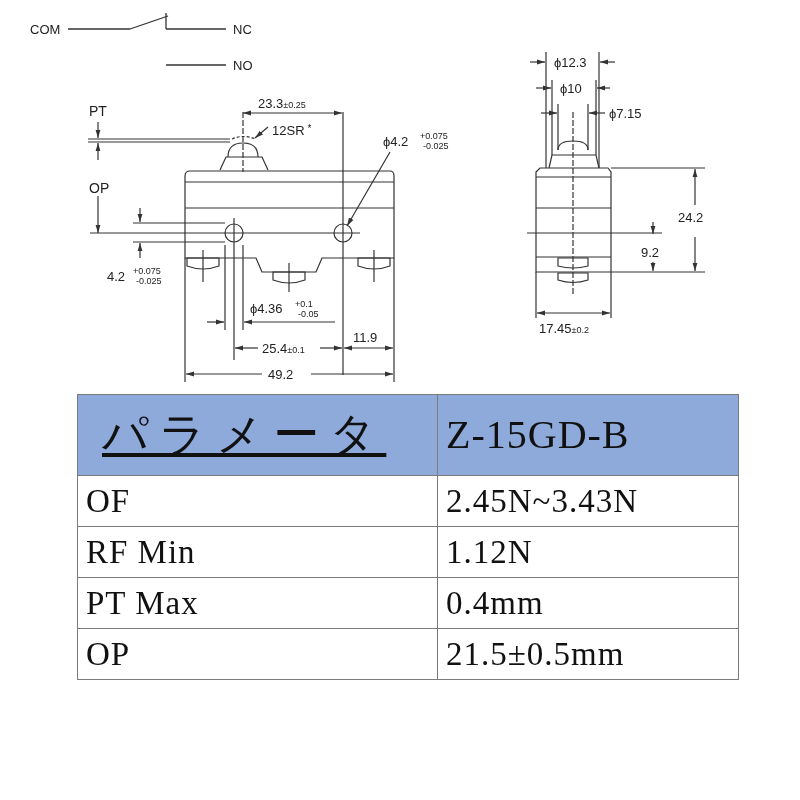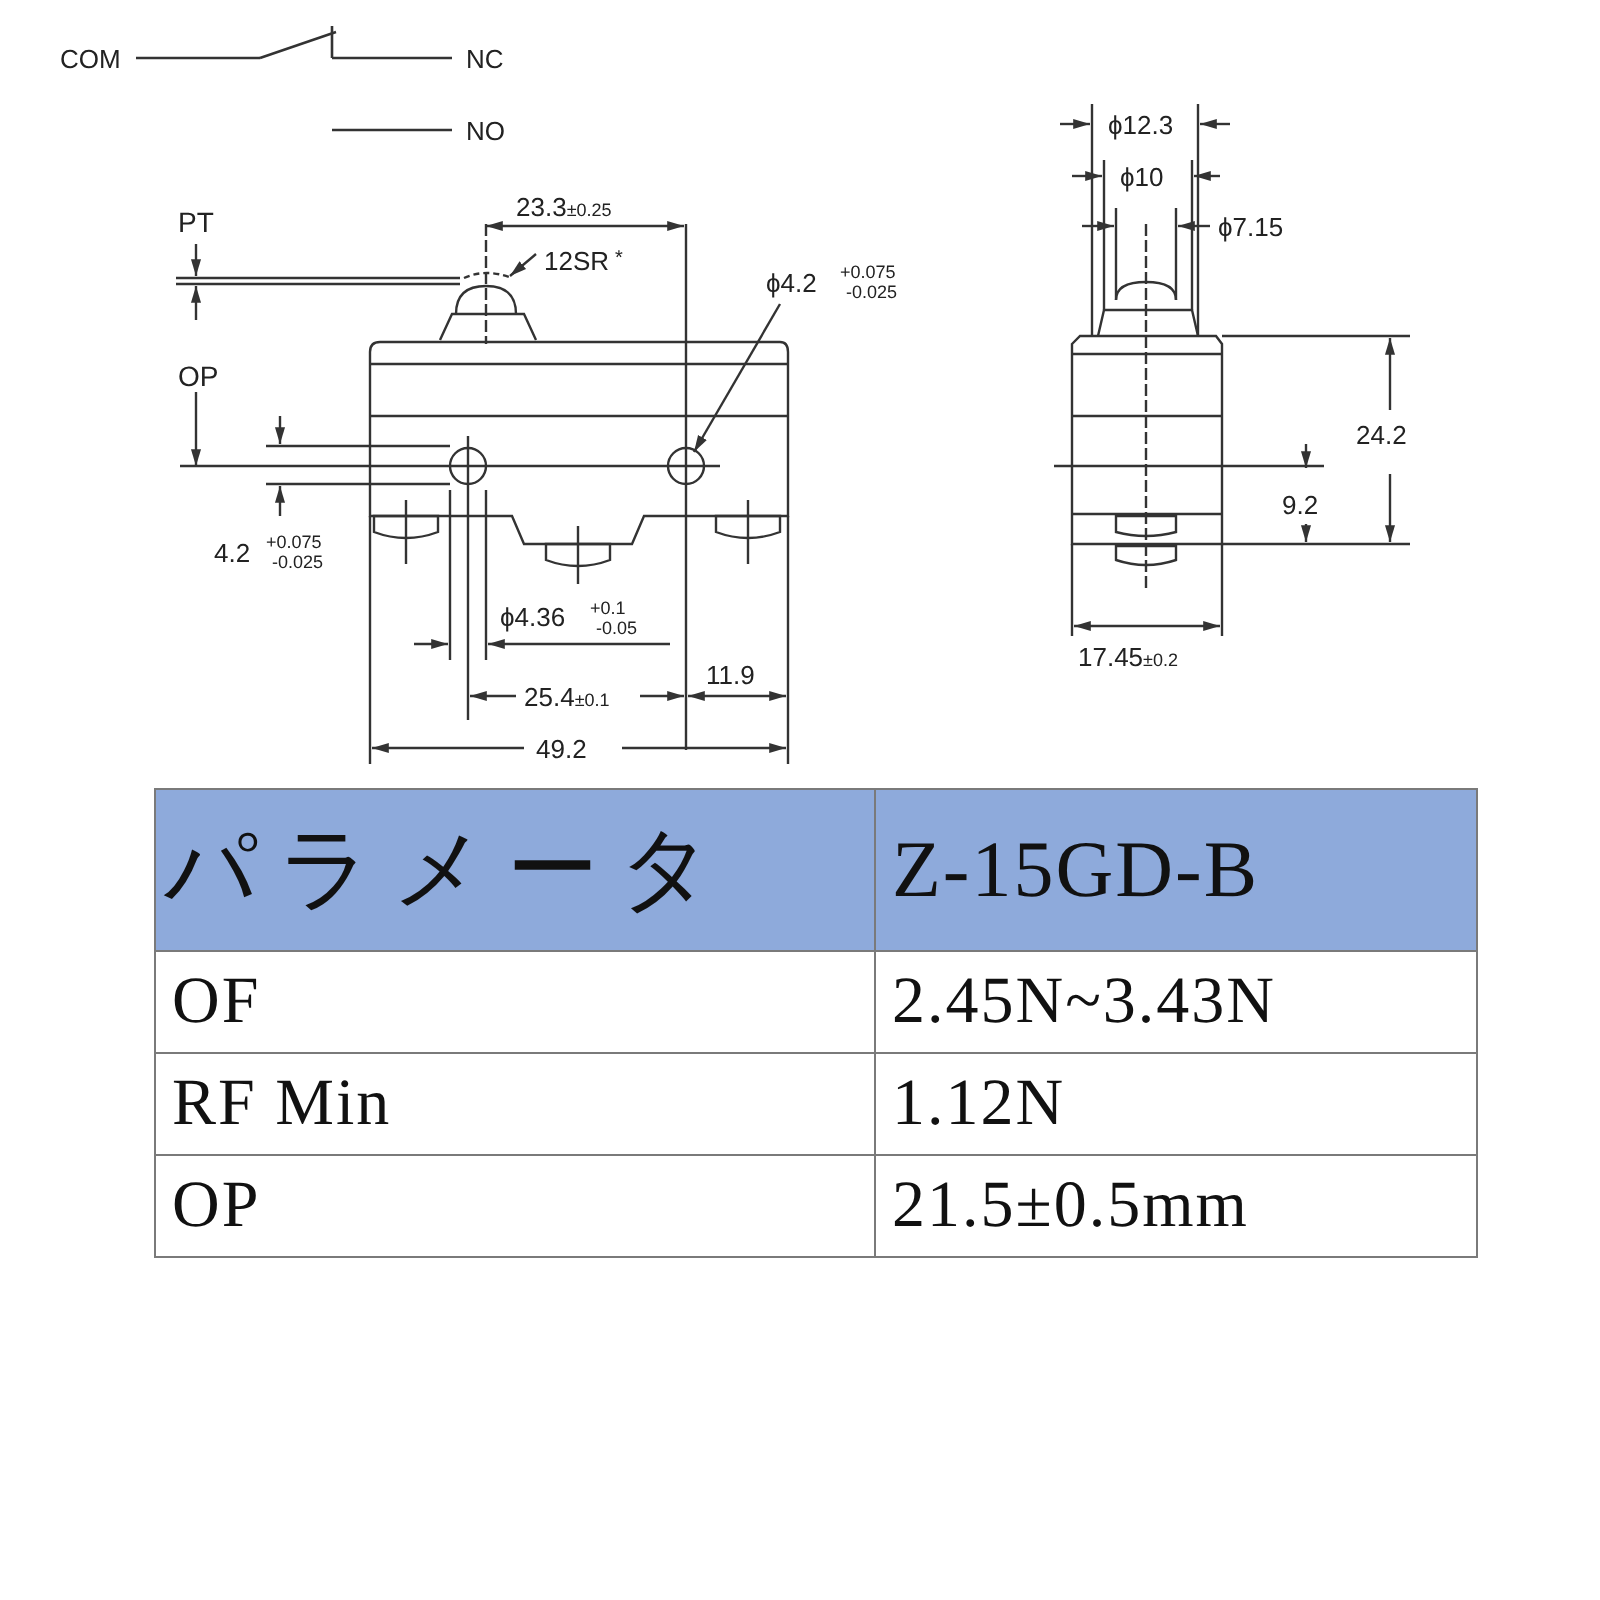--- a/index.html
+++ b/index.html
@@ -6,21 +6,21 @@
   body { width:800px; height:800px; position:relative; overflow:hidden; font-family:"Liberation Sans", sans-serif; }
   #drawing { position:absolute; left:0; top:0; width:800px; height:390px; }
   #drawing text { font-family:"Liberation Sans", sans-serif; fill:#222; }
   .spec-table { position:absolute; left:77px; top:394px; width:661px; border-collapse:collapse; table-layout:fixed; }
   .spec-table td { border:1.5px solid #7a7a7a; padding:0 0 0 8px; font-family:"Liberation Serif", serif; color:#111; white-space:nowrap; overflow:hidden; }
   .spec-table col.c1 { width:360px; }
   .spec-table col.c2 { width:301px; }
   .spec-table tr.head td { background:#8eaadb; height:80px; font-size:46px; line-height:80px; }
   .spec-table tr.row td { height:50px; font-size:33px; line-height:50px; letter-spacing:1px; }
   .spec-table tr.head td.model { font-size:40px; letter-spacing:1px; }
-  .spec-table tr.head td.param { letter-spacing:10px; padding-left:4px; }
+  .spec-table tr.head td.param { letter-spacing:10px; padding-left:24px;text-decoration:underline; }
 </style>
 </head>
 <body>
 
 <svg id="drawing" viewBox="0 0 800 390" xmlns="http://www.w3.org/2000/svg">
   <defs>
     <marker id="ar" viewBox="0 0 10 10" refX="10" refY="5" markerWidth="7" markerHeight="7" orient="auto-start-reverse">
       <path d="M0,2 L10,5 L0,8 z" fill="#333"></path>
     </marker>
   </defs>
@@ -163,17 +163,21 @@
   </tr>
   <tr class="row">
     <td>OF</td>
     <td>2.45N~3.43N</td>
   </tr>
   <tr class="row">
     <td>RF Min</td>
     <td>1.12N</td>
   </tr>
   <tr class="row">
+    <td>PT Max</td>
+    <td>0.4mm</td>
+  </tr>
+  <tr class="row">
     <td>OP</td>
     <td>21.5±0.5mm</td>
   </tr>
 </tbody>
   </table>
 
 </body></html>

